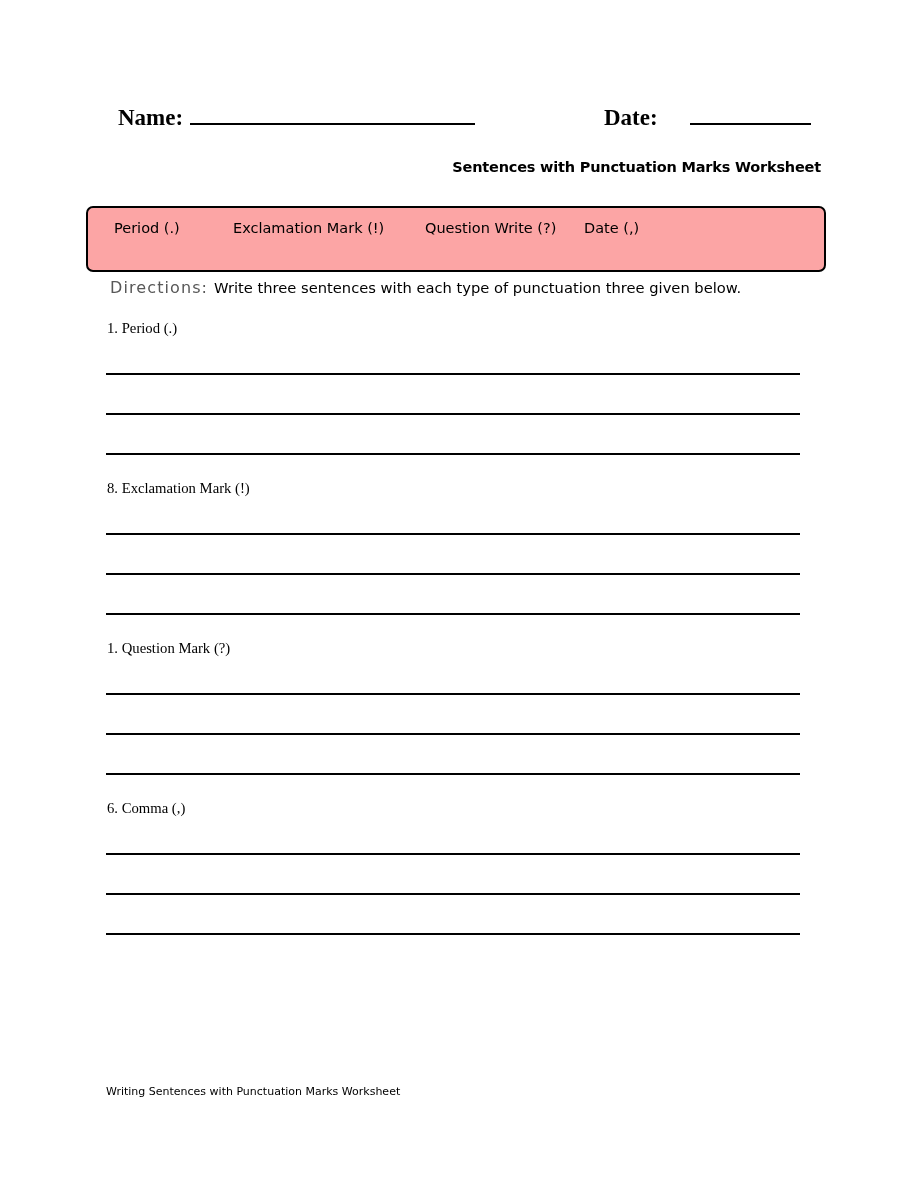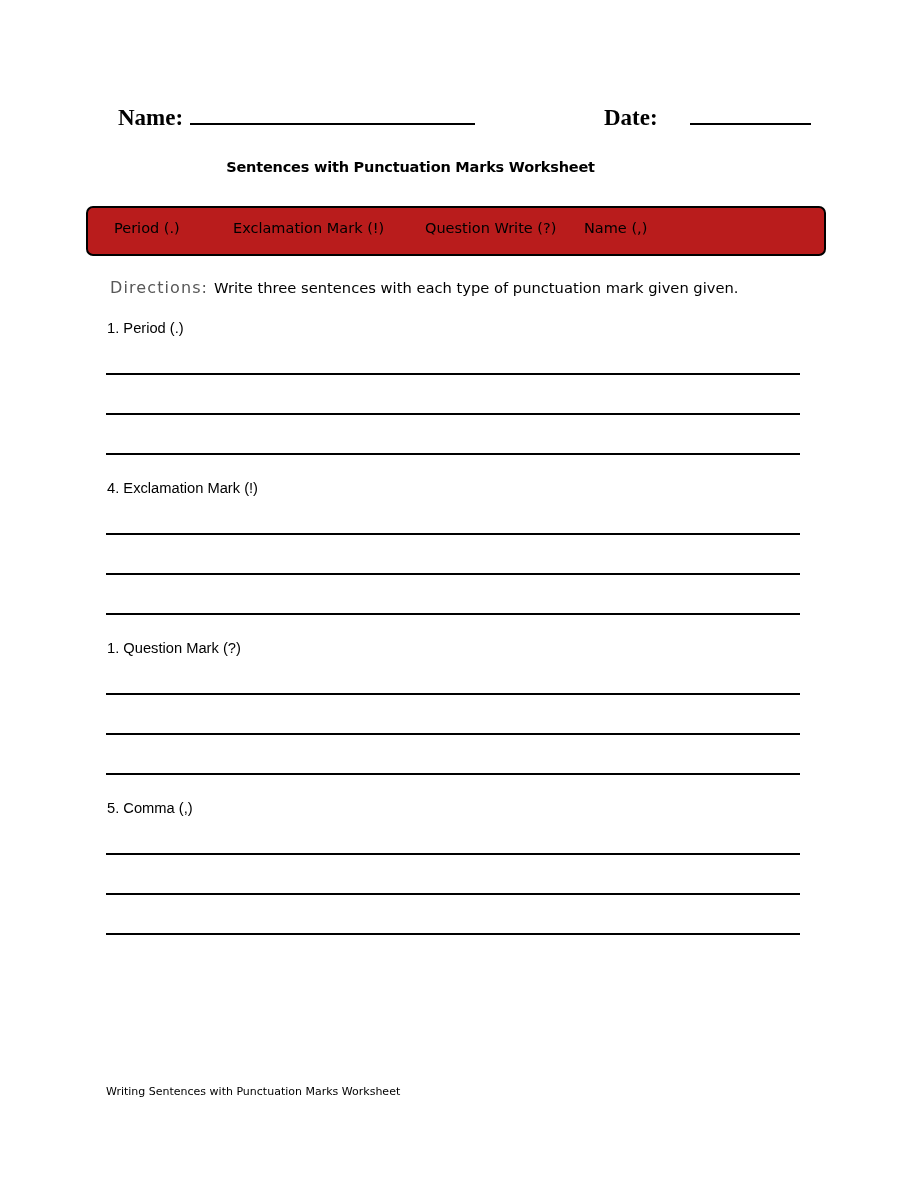--- a/index.html
+++ b/index.html
@@ -55,39 +55,39 @@
   }
   .name-blank { width: 285px; }
   .date-blank { width: 121px; }
 
   
   .sheet-title {
     position: absolute;
     left: 0;
     top: 159px;
     width: 821px;
-    text-align: center;
+    text-align: right;
     font-family: "DejaVu Sans", sans-serif;
     font-weight: bold;
     font-size: 14.5px;
     letter-spacing: -0.2px;
     color: #000;
   }
 
   
   .word-bank {
     position: absolute;
     left: 86px;
     top: 206px;
     width: 740px;
-    height: 50px;
+    height: 66px;
     border: 2px solid #000;
     border-radius: 7px;
     box-sizing: border-box;
-    background: #b91c1c;
+    background: #fca5a5;
   }
   .word-bank-inner {
     position: absolute;
     left: 0;
     top: 0;
     width: 100%;
     height: 100%;
   }
   .bank-item {
     position: absolute;
@@ -133,21 +133,21 @@
   }
   .section.s0 { top: 320px; }
   .section.s1 { top: 480px; }
   .section.s2 { top: 640px; }
   .section.s3 { top: 800px; }
 
   .section-label {
     position: absolute;
     left: 107px;
     top: 0;
-    font-family: Liberation Sans, sans-serif;
+    font-family: Liberation Serif, serif;
     font-size: 14.7px;
     color: #000;
     white-space: pre;
   }
   .write-line {
     position: absolute;
     left: 106px;
     width: 694px;
     height: 0;
     border-top: 2px solid #000;
@@ -181,50 +181,50 @@
   </div>
 </div>
 
 <div class="sheet-title">Sentences with Punctuation Marks Worksheet</div>
 
 <div class="word-bank">
   <div class="word-bank-inner">
     <span class="bank-item i0">Period (.)</span>
     <span class="bank-item i1">Exclamation Mark (!)</span>
     <span class="bank-item i2">Question Write (?)</span>
-    <span class="bank-item i3">Name (,)</span>
+    <span class="bank-item i3">Date (,)</span>
   </div>
 </div>
 
 <div class="directions-row">
   <span class="directions-label">Directions:</span>
-  <span class="directions-text">Write three sentences with each type of punctuation mark given given.</span>
+  <span class="directions-text">Write three sentences with each type of punctuation three given below.</span>
 </div>
 
 <div class="section s0">
   <span class="section-label">1. Period (.)</span>
   <div class="write-line l0"></div>
   <div class="write-line l1"></div>
   <div class="write-line l2"></div>
 </div>
 
 <div class="section s1">
-  <span class="section-label">4. Exclamation Mark (!)</span>
+  <span class="section-label">8. Exclamation Mark (!)</span>
   <div class="write-line l0"></div>
   <div class="write-line l1"></div>
   <div class="write-line l2"></div>
 </div>
 
 <div class="section s2">
   <span class="section-label">1. Question Mark (?)</span>
   <div class="write-line l0"></div>
   <div class="write-line l1"></div>
   <div class="write-line l2"></div>
 </div>
 
 <div class="section s3">
-  <span class="section-label">5. Comma (,)</span>
+  <span class="section-label">6. Comma (,)</span>
   <div class="write-line l0"></div>
   <div class="write-line l1"></div>
   <div class="write-line l2"></div>
 </div>
 
 <div class="footer">Writing Sentences with Punctuation Marks Worksheet</div>
 
 </body></html>

